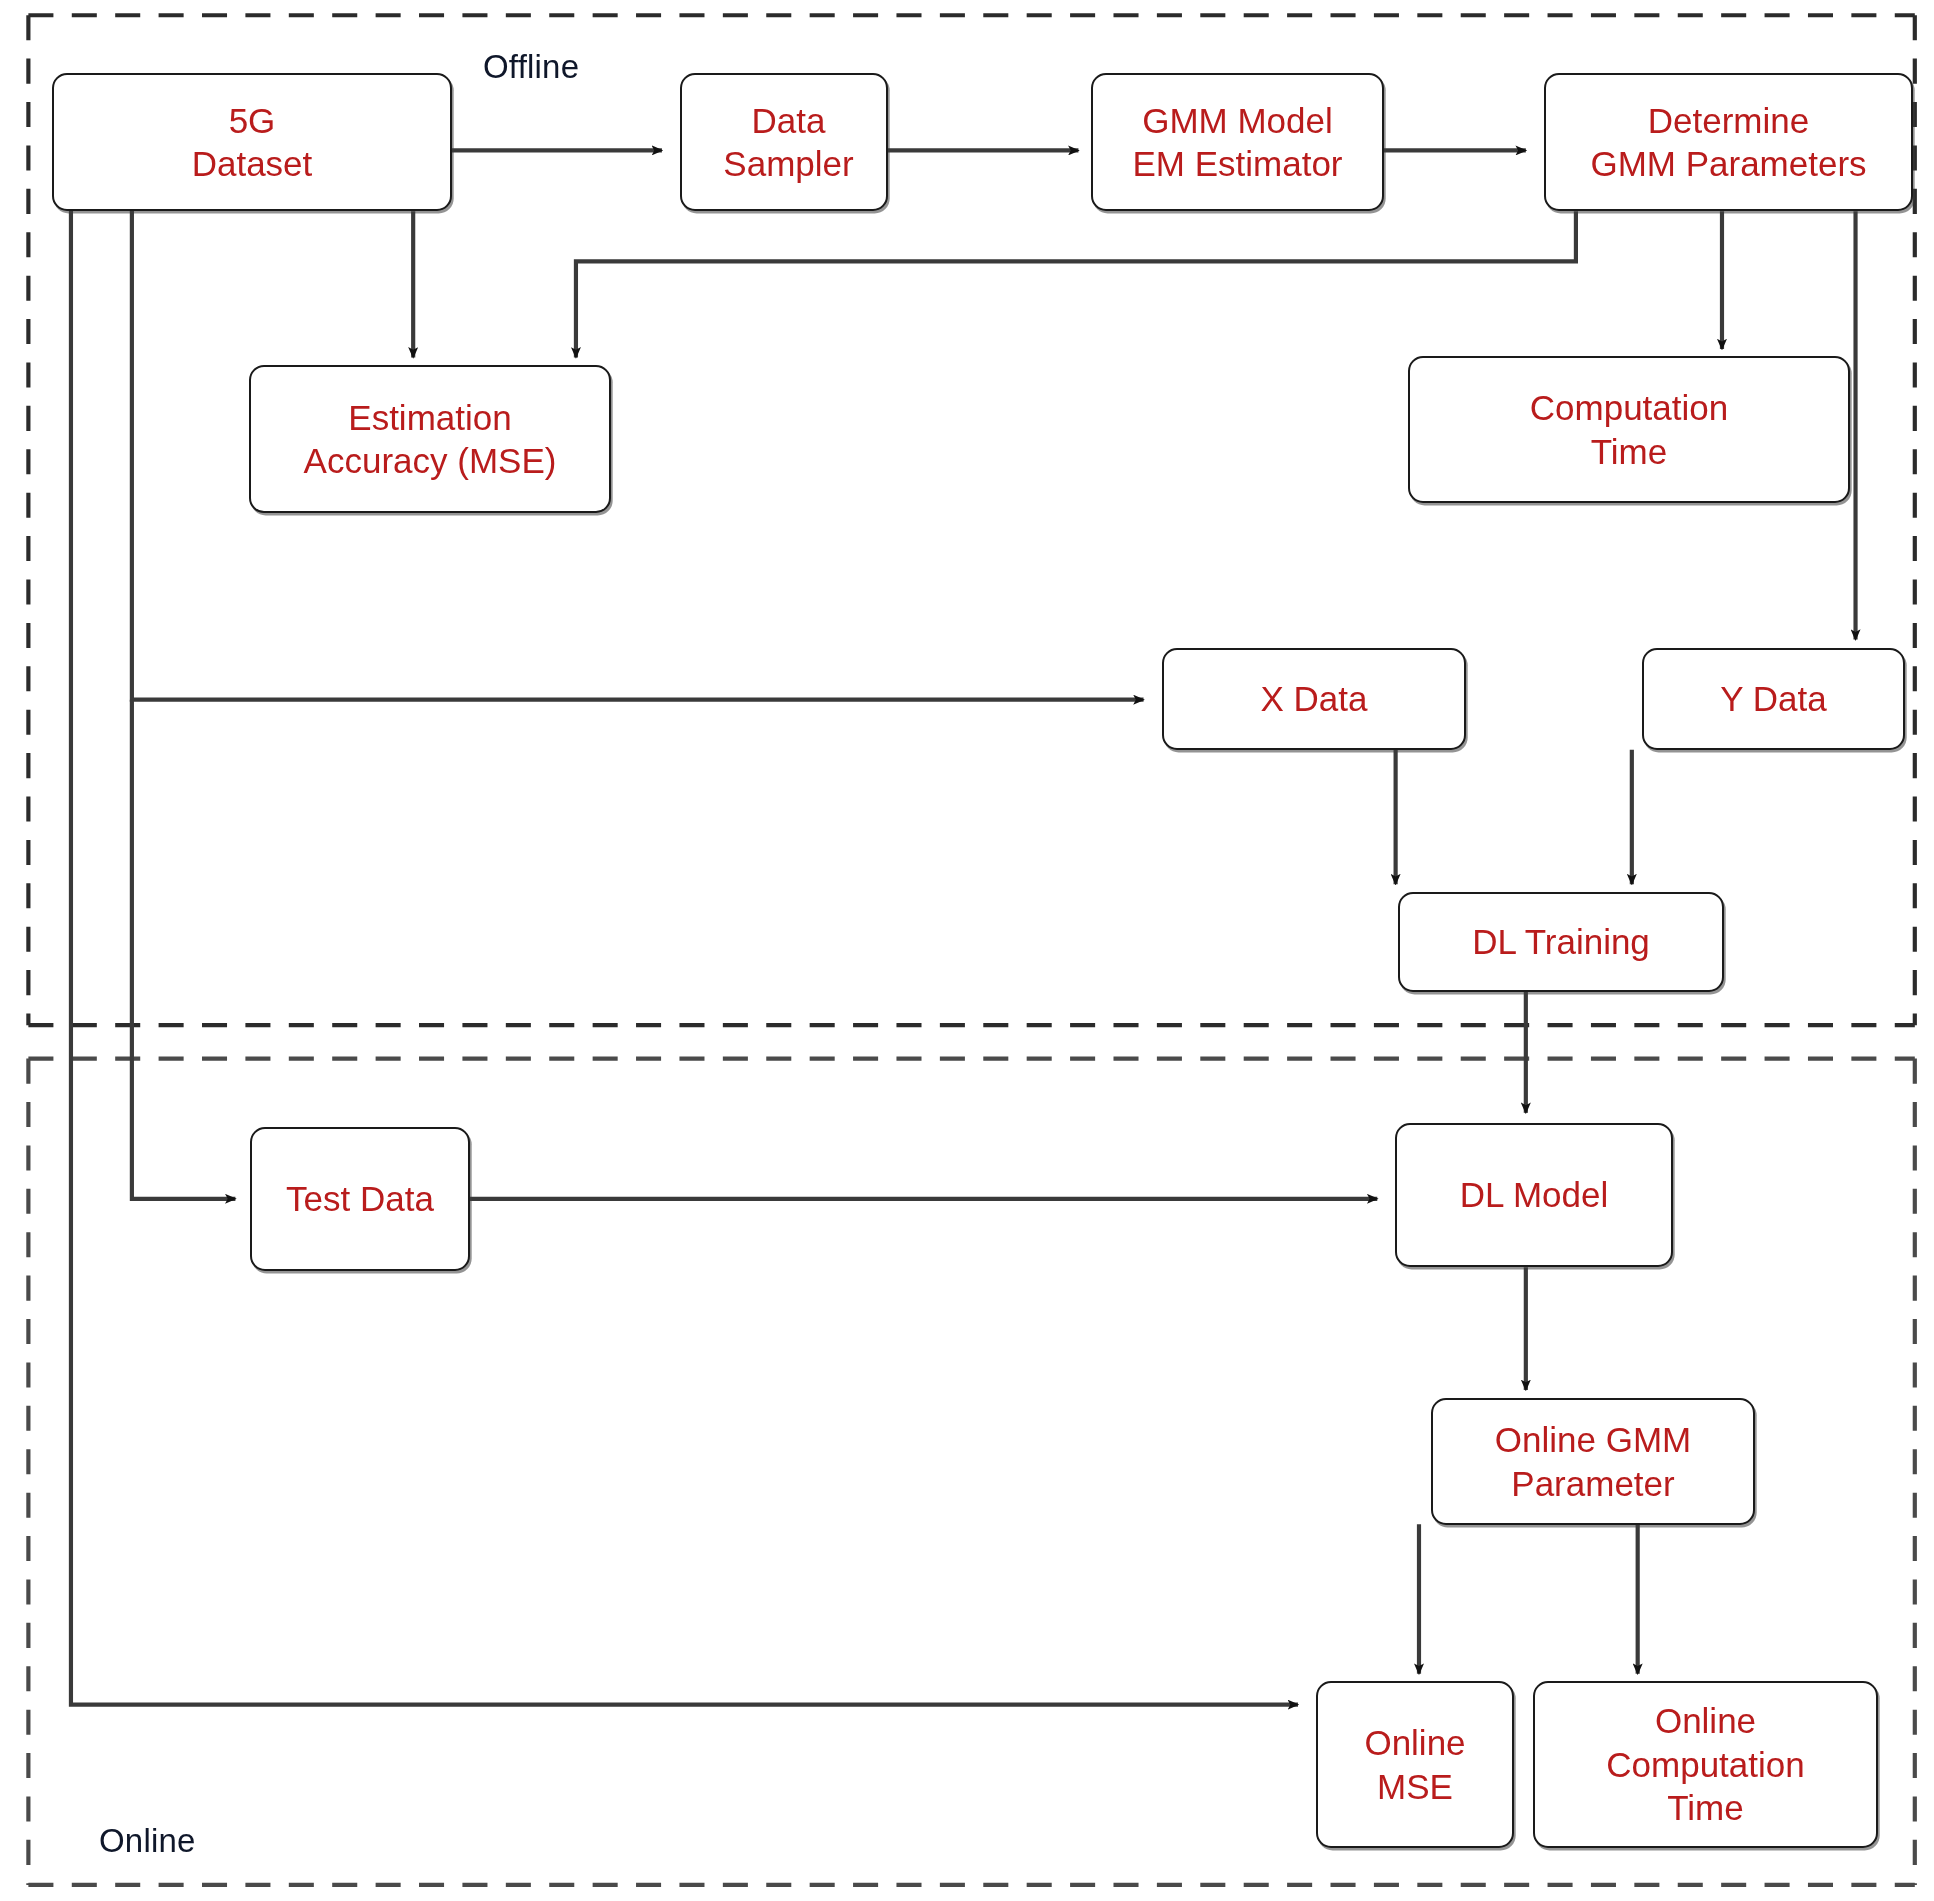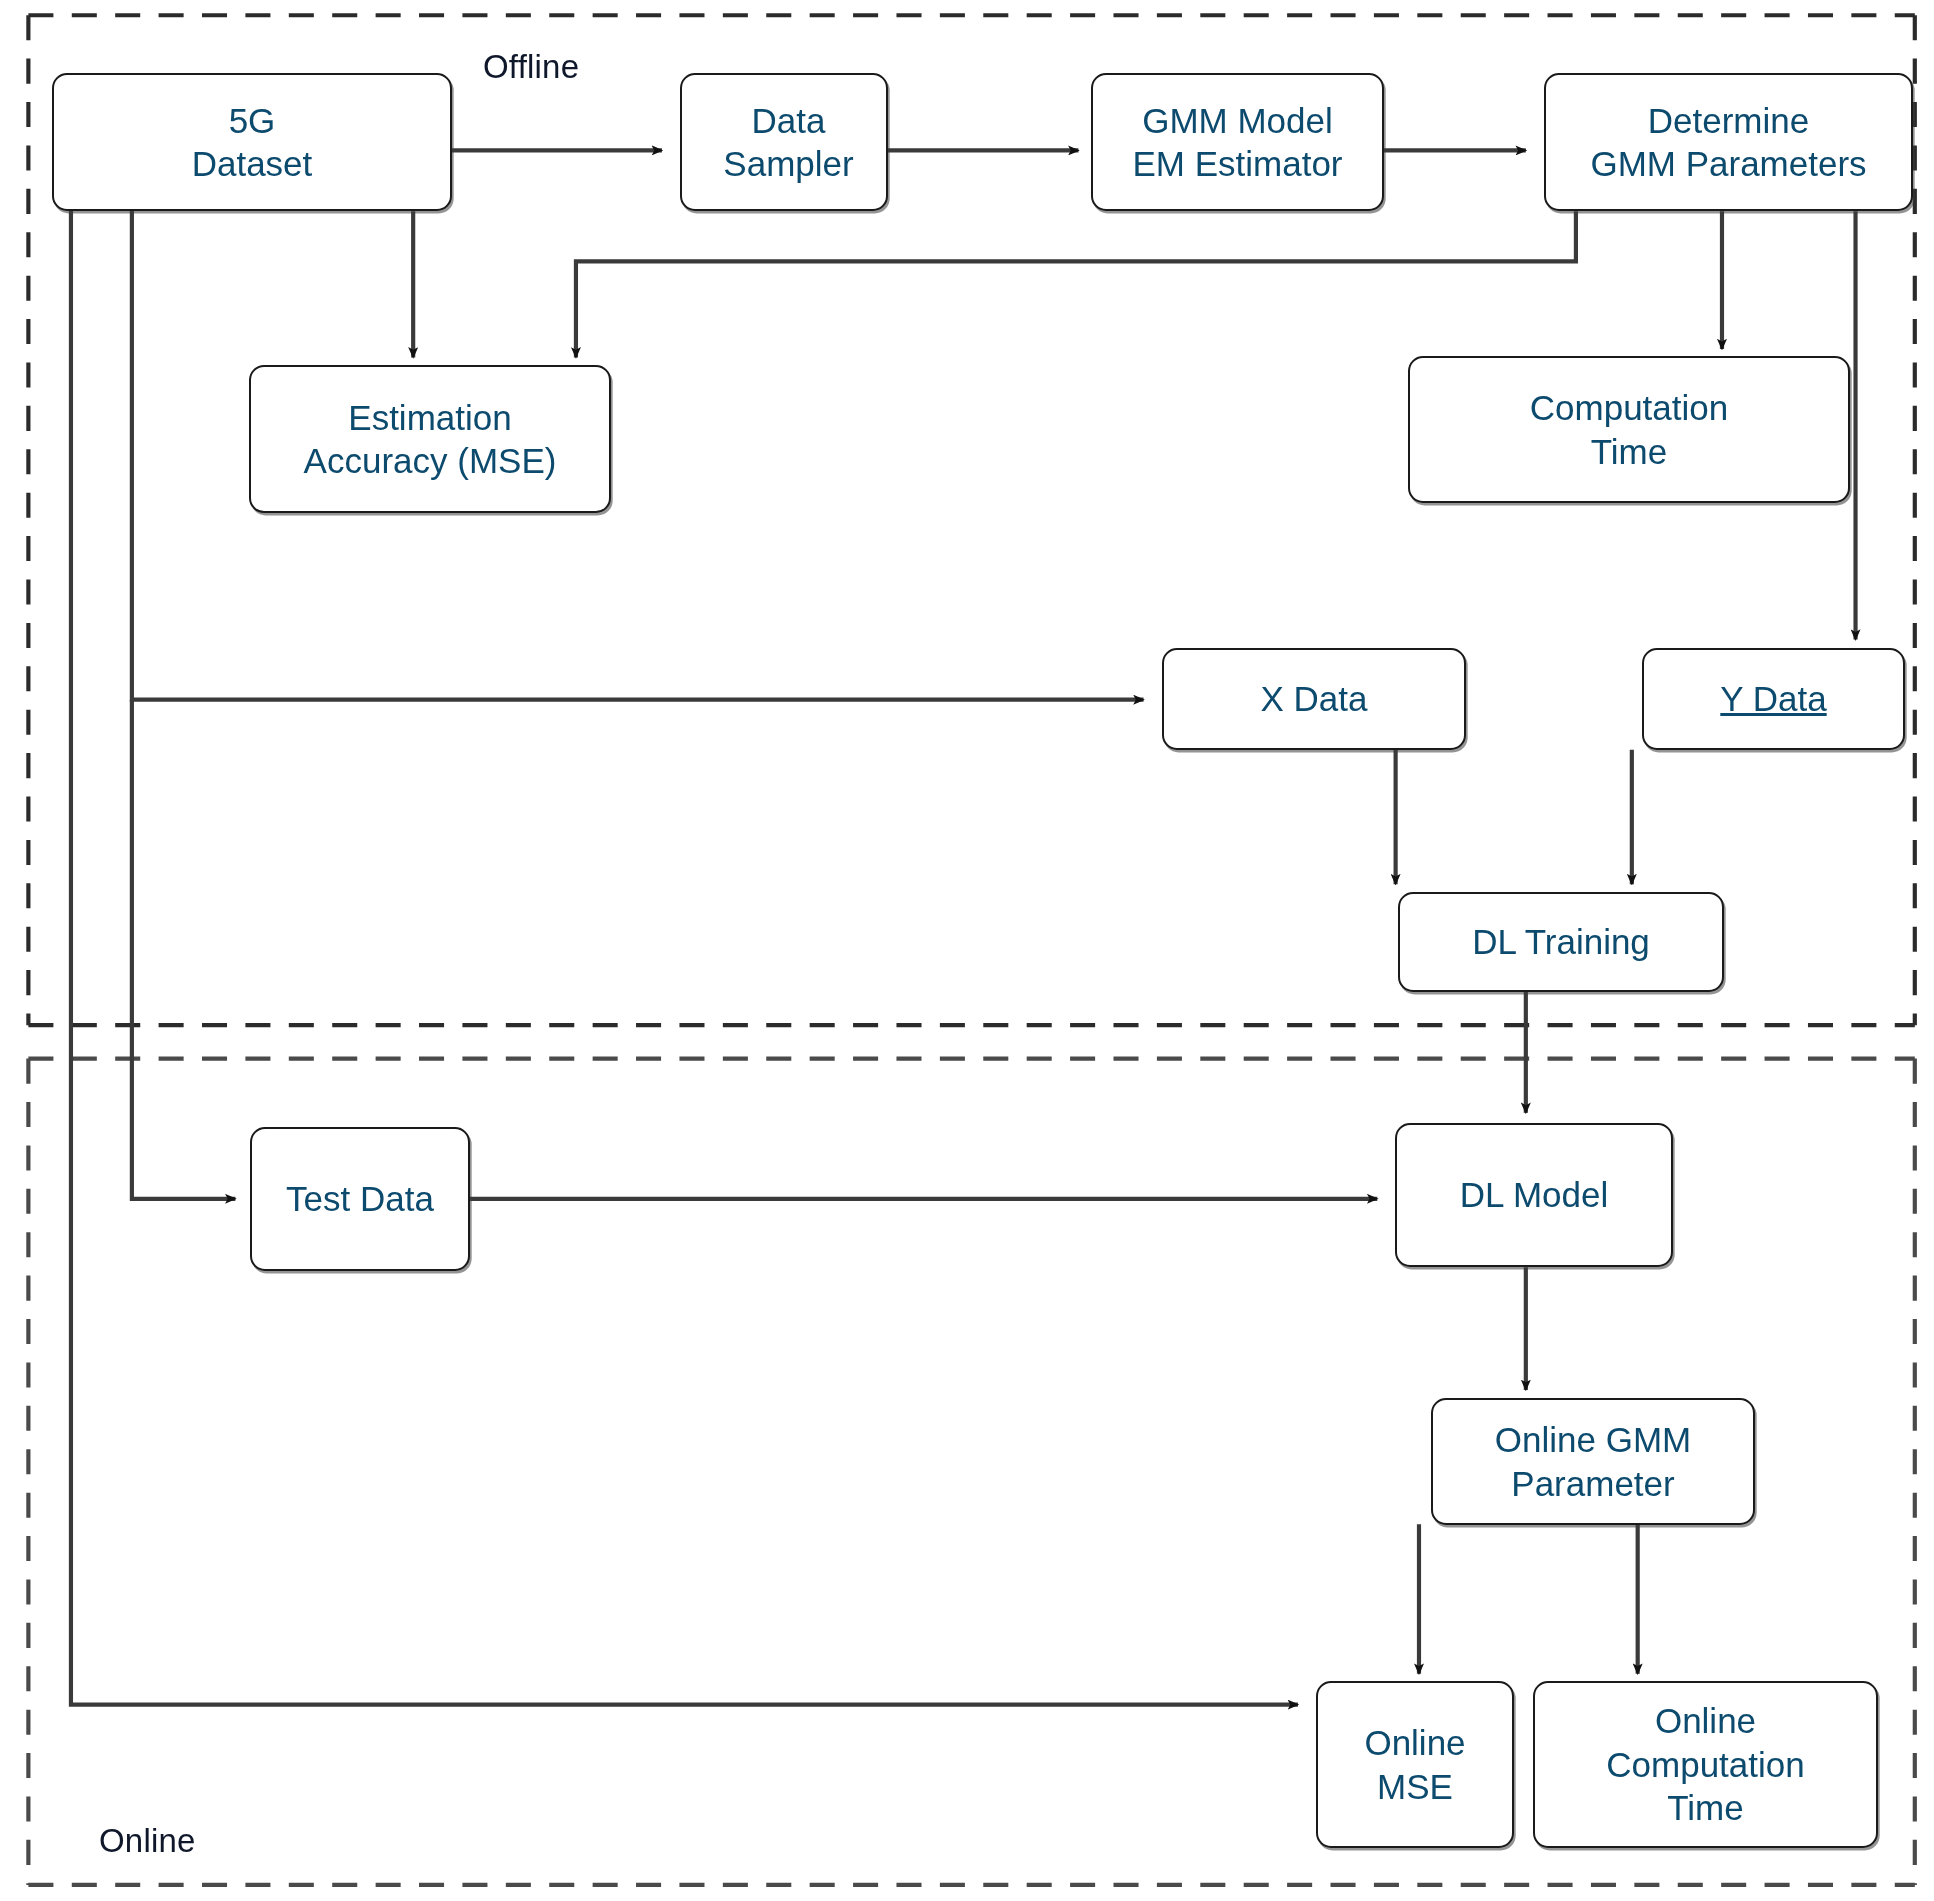--- a/index.html
+++ b/index.html
@@ -9,21 +9,21 @@
   .node{
     position:absolute;
     box-sizing:border-box;
     border:2.5px solid #1a1a1a;
     border-radius:15px;
     background:#ffffff;
     display:flex;
     align-items:center;
     justify-content:center;
     text-align:center;
-    color:#0c4a6e;
+    color:#b91c1c;
     line-height:1.24;
     white-space:pre-line;
     box-shadow:1.7px 2.5px 0 rgba(60,60,60,0.55);
   }
   .node span{display:block;padding:0 6.7px;}
   .zone-label{
     position:absolute;
     font-weight:normal;
     color:#0f172a;
     letter-spacing:0.2px;
@@ -122,21 +122,21 @@
 
   <div class="node" style="left:1408px;top:356px;width:442px;height:147px;font-size:35px;">
     <span>Computation
 Time</span>
   </div>
 
   <div class="node" style="left:1162px;top:648px;width:304px;height:102px;font-size:35px;">
     <span>X Data</span>
   </div>
 
-  <div class="node" style="left:1642px;top:648px;width:263px;height:102px;font-size:35px;text-decoration:underline;">
+  <div class="node" style="left:1642px;top:648px;width:263px;height:102px;font-size:35px;">
     <span>Y Data</span>
   </div>
 
   <div class="node" style="left:1373px;top:892px;width:326px;height:100px;font-size:35px;margin-left:25px;">
     <span>DL Training</span>
   </div>
 
   <div class="node" style="left:1395px;top:1123px;width:278px;height:144px;font-size:35px;">
     <span>DL Model</span>
   </div>

